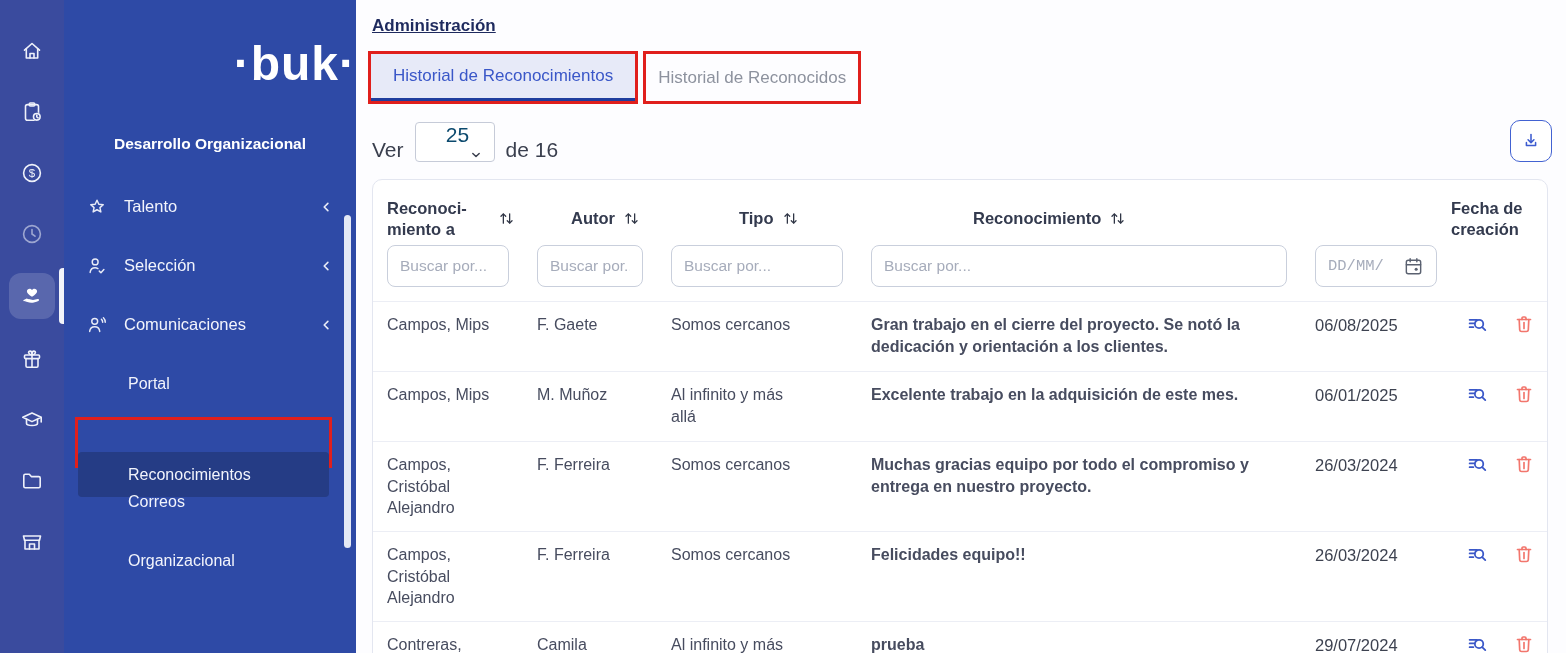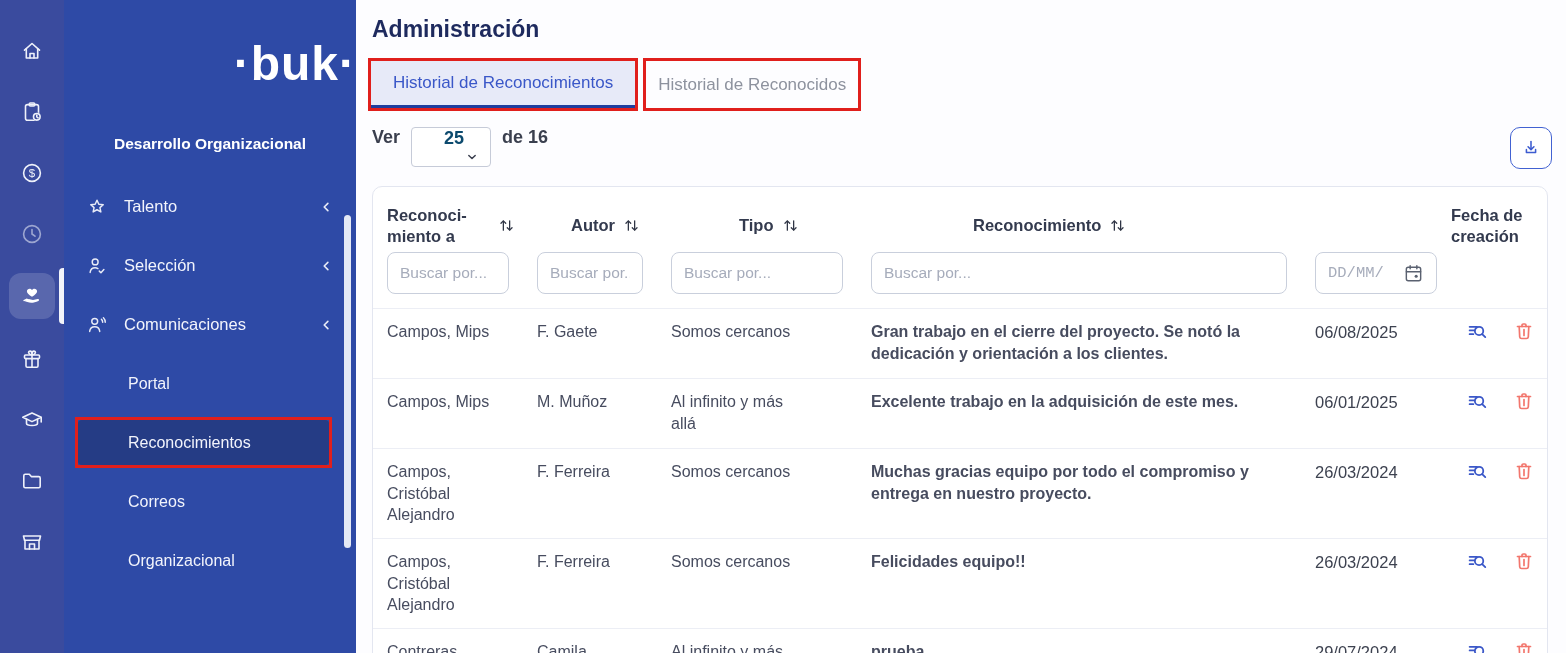--- a/index.html
+++ b/index.html
@@ -53,46 +53,46 @@
   .sub-item {
     height:59px; display:flex; align-items:center; padding-left:64px;
     font-size:16px; cursor:pointer;
   }
   .annot-side {
     border:3px solid #e01f1c; width:257px; margin:4px 0 4px 11px; height:51px;
     display:flex;
   }
   .sub-item.active {
     flex:1; height:45px; background:#253c85; border-radius:4px;
-    padding-left:50px; display:flex; align-items:center;
+    padding-left:50px; display:flex; align-items:center;margin-top:32px;
   }
   .side-scrollbar {
     position:absolute; right:5px; top:215px; width:7px; height:333px;
     background:rgba(244,246,252,.92); border-radius:4px; cursor:grab;
   }
 
   
   .main { flex:1; background:#fdfdff; padding:10px 18px 0 16px; position:relative; }
-  .page-title { font-size:23px; font-weight:700; color:#1e2a5e; margin:6px 0 15px; }
+  .page-title { font-size:17px; font-weight:700; color:#1e2a5e; margin:6px 0 15px;text-decoration:underline; }
 
   .tabs-row { display:flex; gap:5px; margin-left:-4px; }
   .annot-tab { border:3px solid #e01f1c; display:flex; }
   .tab {
     display:flex; align-items:center; font-size:17px; cursor:pointer; height:47px;
     white-space:nowrap;
   }
   .tab.active {
     background:#e7eaf8; color:#3a57c8; padding:0 22px;
     border-bottom:3px solid #1f3e9e;
   }
   .tab.inactive { color:#8d929e; padding:0 12px; background:transparent; }
 
   .toolbar {
-    margin-top:16px; display:flex; align-items:flex-start; gap:11px;
-    font-size:18px; color:#3a3f4e; height:42px;font-weight:bold;
+    margin-top:16px; display:flex; align-items:flex-end; gap:11px;
+    font-size:21px; color:#3a3f4e; height:42px;
   }
   .select-box {
     width:80px; height:40px; border:1px solid #c6cbd8; border-radius:4px; background:#fff;
     display:flex; align-items:center; padding:0 10px 0 16px; cursor:pointer; color:#0c4a6e;flex-direction:column;
   }
   .select-box .chev { margin-left:auto; }
   .icon-btn {
     width:42px; height:42px; border:1.5px solid #4262d2; border-radius:10px; background:#fff;
     display:flex; align-items:center; justify-content:center; cursor:pointer;
   }

